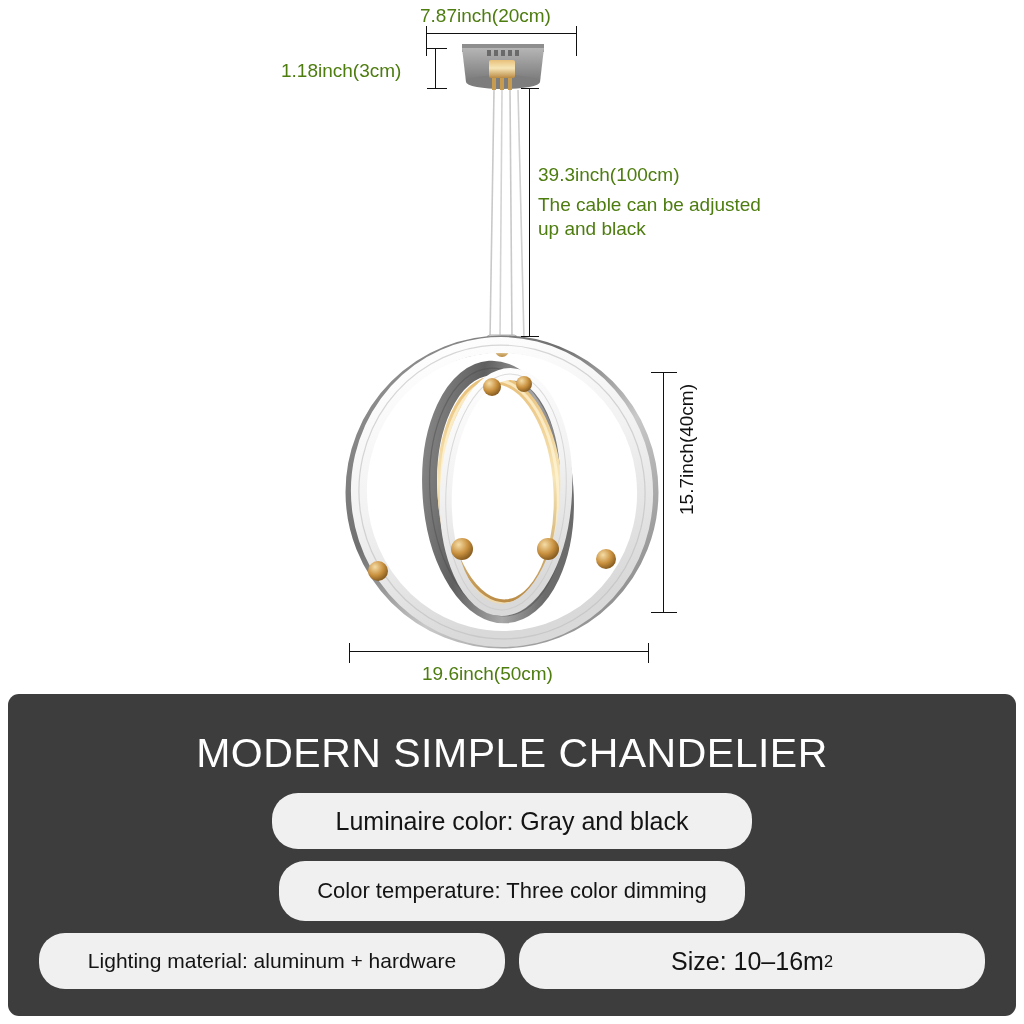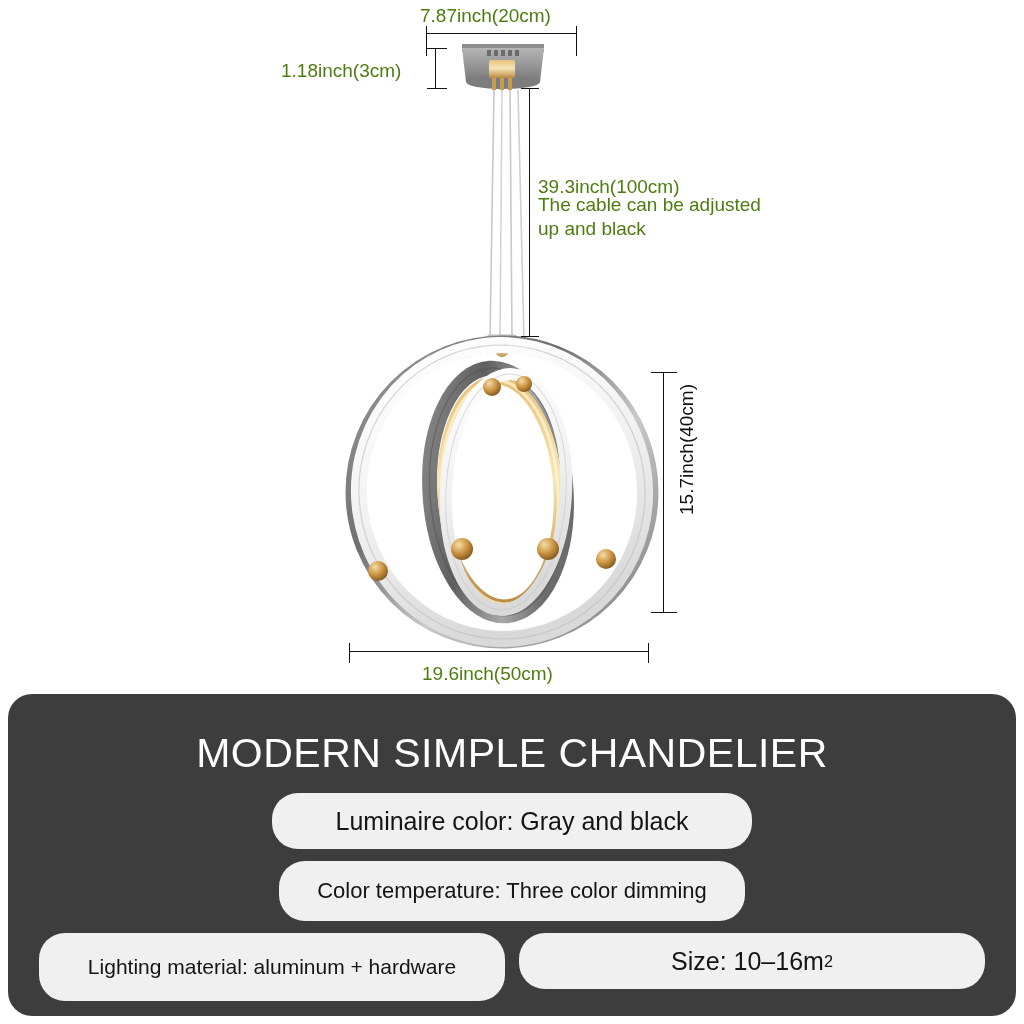--- a/index.html
+++ b/index.html
@@ -64,21 +64,21 @@
   }
 
   
   #info-panel {
     position: absolute;
     left: 8px;
     top: 694px;
     width: 1008px;
     height: 322px;
     background: #3d3d3d;
-    border-radius: 24px;
+    border-radius: 11px;
     box-sizing: border-box;
     padding: 18px 24px 14px 24px;
   }
 
   #panel-title {
     text-align: center;
     color: #ffffff;
     font-size: 41px;
     letter-spacing: 0.5px;
     margin-top: 18px;
@@ -115,21 +115,21 @@
     height: 60px;
     font-size: 28px;
   }
   .pill-temp {
     width: 466px;
     height: 60px;
     font-size: 22px;
   }
   .pill-material {
     width: 466px;
-    height: 68px;
+    height: 56px;
     font-size: 21px;
   }
   .pill-size {
     width: 466px;
     height: 56px;
     font-size: 25px;
   }
 
   sup { font-size: 0.65em; vertical-align: super; }
 </style>
@@ -243,21 +243,21 @@
   <div class="dim-label" style="left:420px; top:3px;">7.87inch(20cm)</div>
 
   <div class="rule-v" style="left:435px; top:48px; height:40px;"></div>
   <div class="tick-h" style="left:427px; top:48px; width:20px;"></div>
   <div class="tick-h" style="left:427px; top:88px; width:20px;"></div>
   <div class="dim-label" style="left:281px; top:58px;">1.18inch(3cm)</div>
 
   <div class="rule-v" style="left:529px; top:88px; height:248px;"></div>
   <div class="tick-h" style="left:521px; top:88px; width:18px;"></div>
   <div class="tick-h" style="left:521px; top:336px; width:18px;"></div>
-  <div class="dim-label" style="left:538px; top:174px;">39.3inch(100cm)</div>
+  <div class="dim-label" style="left:538px; top:162px;">39.3inch(100cm)</div>
   <div class="dim-label" style="left:538px; top:192px;">The cable can be adjusted</div>
   <div class="dim-label" style="left:538px; top:216px;">up and black</div>
 
   <div class="rule-v" style="left:663px; top:372px; height:240px;"></div>
   <div class="tick-h" style="left:651px; top:372px; width:26px;"></div>
   <div class="tick-h" style="left:651px; top:612px; width:26px;"></div>
   <div class="vertical-label" style="left:676px; top:384px;">15.7inch(40cm)</div>
 
   <div class="rule-h" style="left:349px; top:651px; width:299px;"></div>
   <div class="tick-v" style="left:349px; top:643px; height:20px;"></div>

